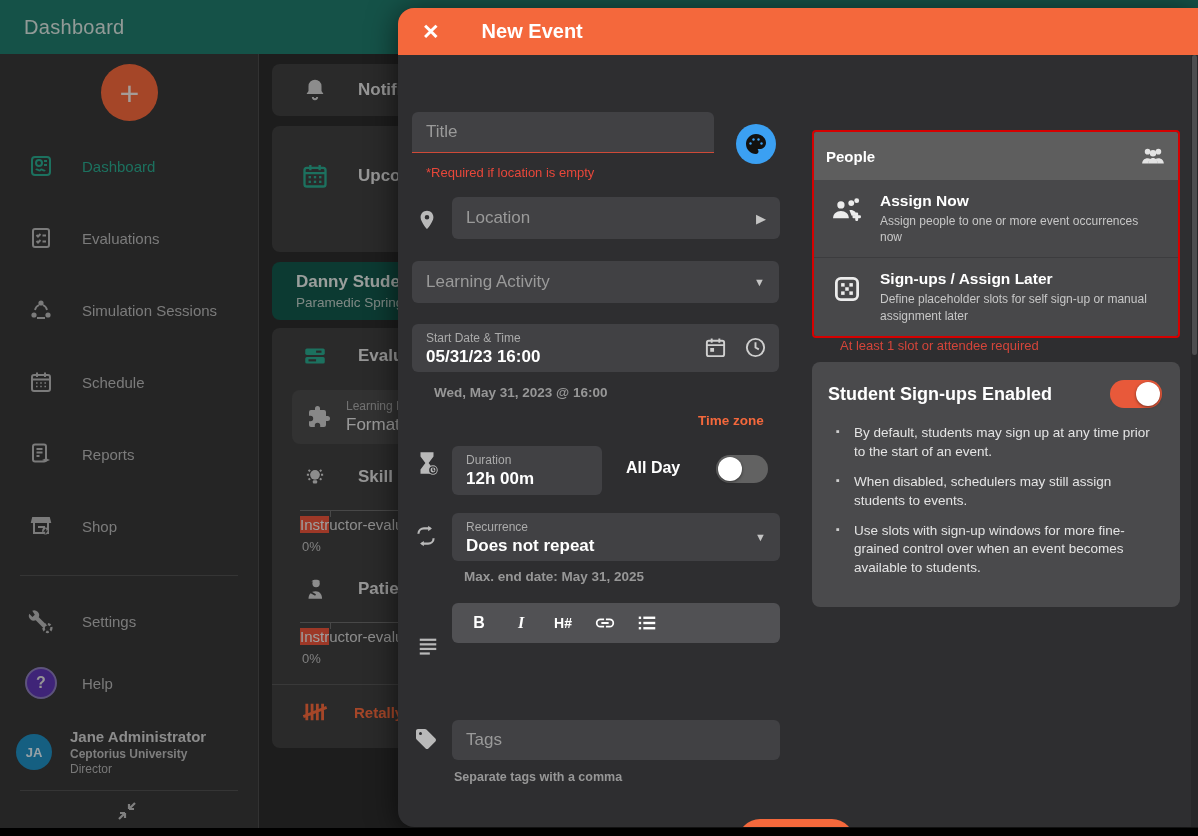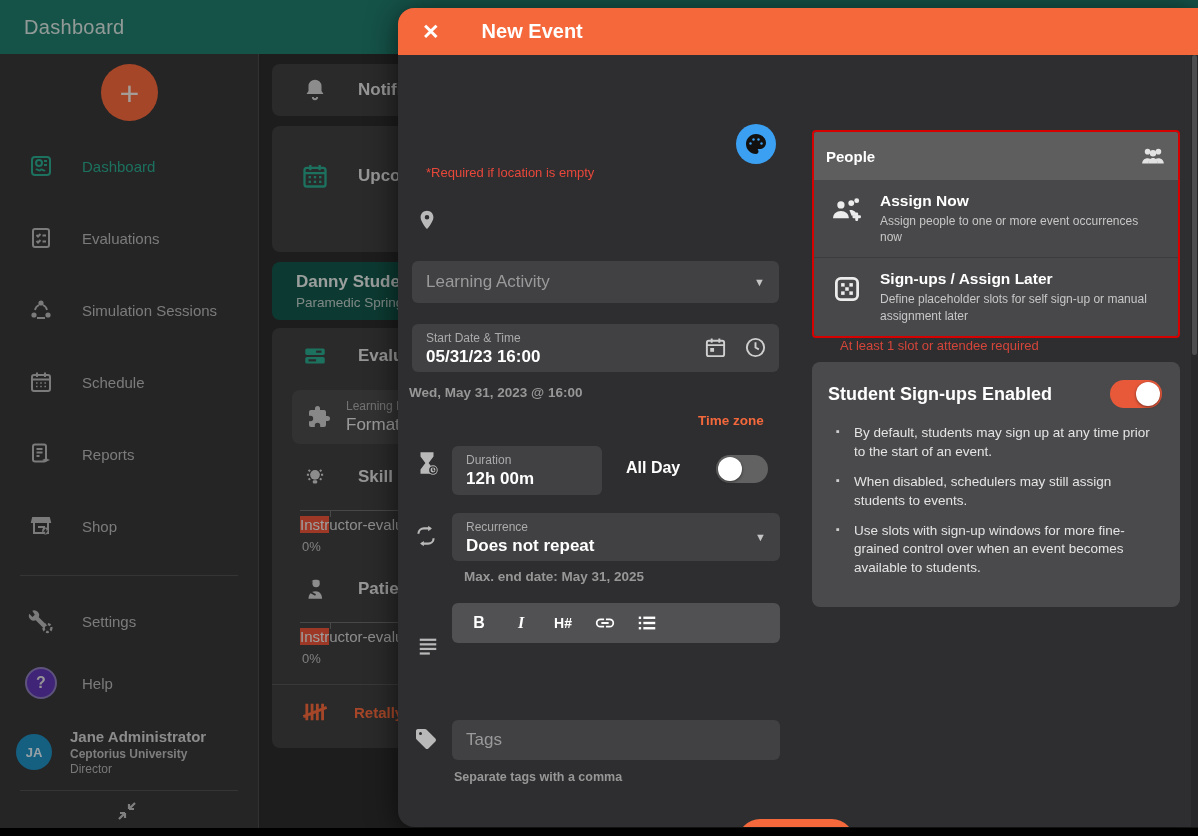--- a/index.html
+++ b/index.html
@@ -368,40 +368,45 @@
   <div class="scrim"></div>
 
   <div class="modal">
     <header class="m-header">
       <button class="m-close">✕</button>
       <span class="m-title">New Event</span>
     </header>
 
     <div class="m-body">
 
+      <input class="field" style="left: 14px; top: 57px; width: 302px; height: 41px; border-radius: 6px 6px 0px 0px; border-bottom: 1px solid rgb(207, 74, 56);" placeholder="Title">
 
       <button class="palette-btn">
         <svg width="24" height="24" viewBox="0 0 24 24" fill="#12110f">
             <path d="M12 2C6.49 2 2 6.49 2 12s4.49 10 10 10c1.38 0 2.5-1.12 2.5-2.5 0-.61-.23-1.2-.64-1.67a.52.52 0 0 1-.13-.33c0-.28.22-.5.5-.5H16c3.31 0 6-2.69 6-6 0-4.96-4.49-9-10-9z"></path>
             <g fill="#3ba0f2">
               <circle cx="6.5" cy="11.5" r="1.2"></circle>
               <circle cx="9.5" cy="7.5" r="1.2"></circle>
               <circle cx="14.5" cy="7.5" r="1.2"></circle>
               <circle cx="17.5" cy="11.5" r="1.2"></circle>
             </g>
           </svg>
       </button>
 
       <div class="hint err" style="left:28px; top:110px;">*Required if location is empty</div>
 
       <span class="row-icon" style="left:18px; top:152px;">
         <svg width="22" height="26" viewBox="0 0 24 24" fill="currentColor">
             <path fill-rule="evenodd" d="M12 2C8.1 2 5 5.1 5 9c0 5.2 7 13 7 13s7-7.8 7-13c0-3.9-3.1-7-7-7zm0 9.5A2.5 2.5 0 1 1 12 6.5a2.5 2.5 0 0 1 0 5z"></path>
           </svg>
       </span>
+      <div style="position:absolute; left:54px; top:142px; width:328px; height:42px;">
+        <input class="field" style="left: 0px; top: 0px; width: 100%; height: 100%;" placeholder="Location">
+        <span class="caret" style="font-size:13px;">▶</span>
+      </div>
 
       <div style="position:absolute; left:14px; top:206px; width:367px; height:42px;">
         <div class="field" style="left:0; top:0; width:100%; height:100%; display:flex; align-items:center; color:#9a9a9a; cursor:pointer;">Learning Activity</div>
         <span class="caret">▼</span>
       </div>
 
       <div class="lbl-field" style="left:14px; top:269px; width:367px; height:48px;">
         <div class="f-label">Start Date &amp; Time</div>
         <div class="f-value">05/31/23 16:00</div>
         <span style="position:absolute; right:52px; top:12px; color:#cfcfcf;">
@@ -412,21 +417,21 @@
             </svg>
         </span>
         <span style="position:absolute; right:12px; top:12px; color:#cfcfcf;">
           <svg width="23" height="23" viewBox="0 0 24 24" fill="none" stroke="currentColor" stroke-width="2">
               <circle cx="12" cy="12" r="9"></circle>
               <path d="M12 6.5V12l3.5 2"></path>
             </svg>
         </span>
       </div>
 
-      <div class="hint" style="left:11px; top:330px;">Wed, May 31, 2023  @  16:00</div>
+      <div class="hint" style="left:36px; top:330px;">Wed, May 31, 2023  @  16:00</div>
 
       <div class="hint" style="left:300px; top:358px; color:#f4683c; font-size:13.5px; cursor:pointer;">Time zone</div>
 
       <span class="row-icon" style="left:16px; top:394px;">
         <svg width="26" height="28" viewBox="0 0 24 24" fill="currentColor">
             <path d="M6 2h12v4l-4.5 6L18 18v4H6v-4l4.5-6L6 6z"></path>
             <circle cx="17.5" cy="18.5" r="4.4"></circle>
             <g stroke="#2e2e30" stroke-width="1.3" fill="none">
               <circle cx="17.5" cy="18.5" r="2.9"></circle>
               <path d="M17.5 16.8v1.7l1.2.8"></path>

